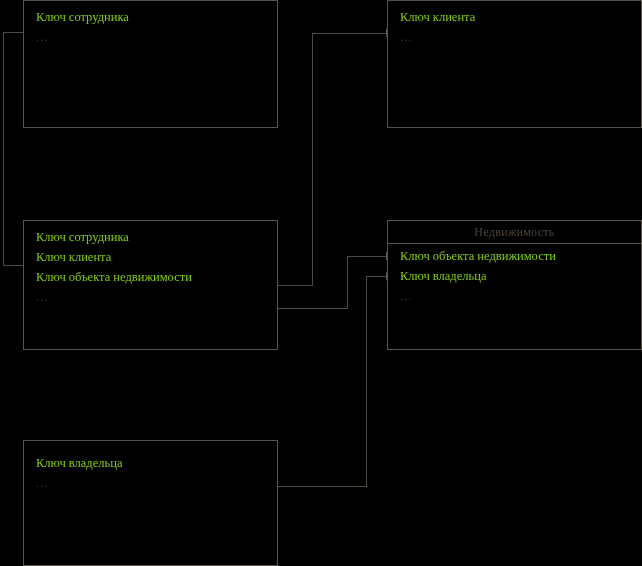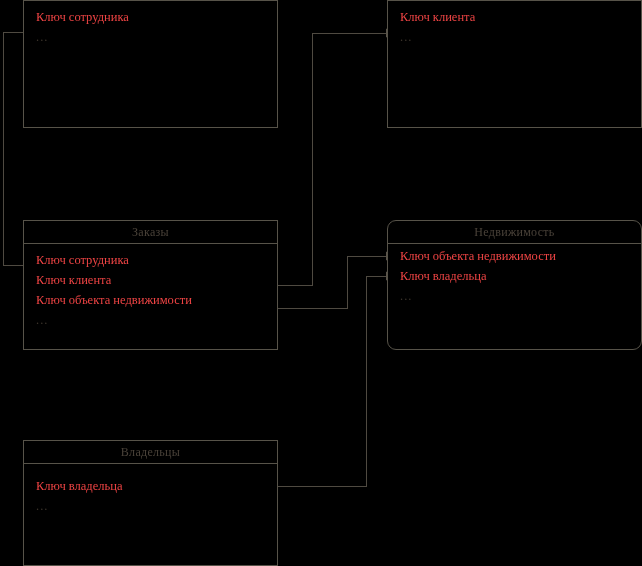--- a/index.html
+++ b/index.html
@@ -5,21 +5,21 @@
   html,body{margin:0;padding:0;background:#000;}
   body{width:642px;height:566px;overflow:hidden;
        font-family:"Liberation Serif","DejaVu Serif",serif;}
   #stage{position:relative;width:642px;height:566px;background:#000;}
 
   .entity{position:absolute;border:1px solid #575349;background:#000;box-sizing:border-box;}
   .entity-title{height:22px;line-height:22px;text-align:center;
       border-bottom:1px solid #575349;color:#4a4239;font-size:12px;
       letter-spacing:.3px;white-space:nowrap;overflow:hidden;}
   .entity-fields{padding:6px 0 0 12px;}
-  .field{font-size:12.5px;line-height:20px;color:#ef4444;white-space:nowrap;}
+  .field{font-size:12.5px;line-height:20px;color:#84cc16;white-space:nowrap;}
   .field.dots{color:#3d352c;letter-spacing:1px;}
 
   svg.links{position:absolute;left:0;top:0;width:642px;height:566px;
             overflow:visible;pointer-events:none;}
   svg.links path{fill:none;stroke:#4f4a41;stroke-width:1;shape-rendering:crispEdges;}
   svg.links polygon{fill:#5a544a;}
 </style>
 </head>
 <body>
 
@@ -59,39 +59,37 @@
   </div>
 
   <div class="entity" style="left:387px;top:0px;width:255px;height:128px;">
     <div class="entity-fields">
       <div class="field">Ключ клиента</div>
       <div class="field dots">...</div>
     </div>
   </div>
 
   <div class="entity" style="left:23px;top:220px;width:255px;height:130px;">
-    <div class="entity-title">Заказы</div>
     <div class="entity-fields">
       <div class="field">Ключ сотрудника</div>
       <div class="field">Ключ клиента</div>
       <div class="field">Ключ объекта недвижимости</div>
       <div class="field dots">...</div>
     </div>
   </div>
 
-  <div class="entity" style="left:387px;top:220px;width:255px;height:130px;border-radius:9px;">
+  <div class="entity" style="left:387px;top:220px;width:255px;height:130px;">
     <div class="entity-title">Недвижимость</div>
     <div class="entity-fields" style="padding-top:2px;">
       <div class="field">Ключ объекта недвижимости</div>
       <div class="field">Ключ владельца</div>
       <div class="field dots">...</div>
     </div>
   </div>
 
   <div class="entity" style="left:23px;top:440px;width:255px;height:126px;">
-    <div class="entity-title">Владельцы</div>
     <div class="entity-fields" style="padding-top:12px;">
       <div class="field">Ключ владельца</div>
       <div class="field dots">...</div>
     </div>
   </div>
 
 </div>
 
 </body></html>

